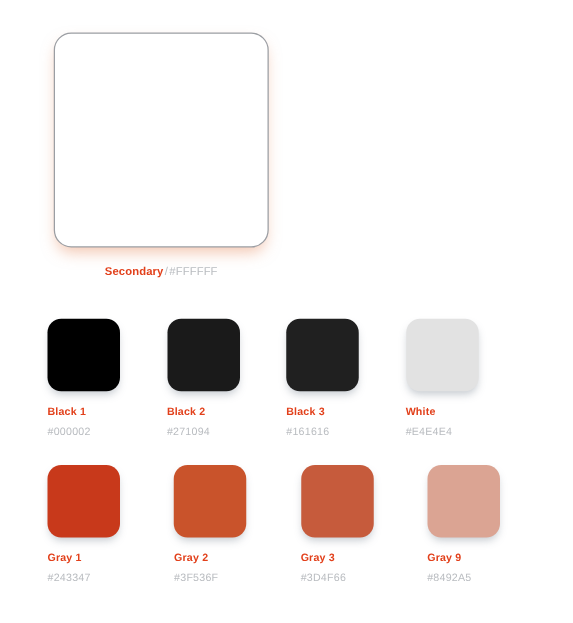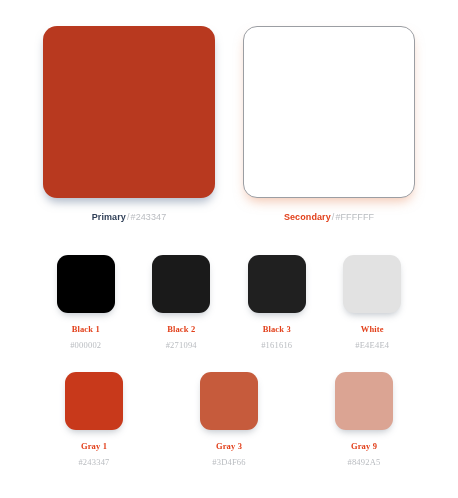--- a/index.html
+++ b/index.html
@@ -78,23 +78,22 @@
     display: flex;
     padding: 0 38px;
     box-sizing: border-box;
   }
   .row-blacks { margin-top: 33px; }
   .row-grays  { margin-top: 22px; gap: 23px; }
 
   .swatch-cell {
     display: flex;
     flex-direction: column;
-    align-items: center;
+    align-items: flex-start;
     flex: 1 1 0;
-    font-family: Liberation Serif, serif;
   }
   .swatch-chip {
     width: 58px;
     height: 58px;
     border-radius: 11px;
     box-shadow: 0 4px 7px -2px rgba(120,130,145,0.45);
   }
   .swatch-name {
     margin-top: 11px;
     font-size: 8.5px;
@@ -111,26 +110,20 @@
     white-space: nowrap;
   }
 </style>
 </head>
 <body>
 
 <div class="palette-page">
 
   <div class="hero-row">
 
-    <div class="hero-cell">
-      <div class="hero-swatch primary"></div>
-      <div class="hero-caption">
-        <span class="name navy">Primary</span><span class="sep">/</span><span class="hex">#243347</span>
-      </div>
-    </div>
 
     <div class="hero-cell">
       <div class="hero-swatch secondary"></div>
       <div class="hero-caption">
         <span class="name brand">Secondary</span><span class="sep">/</span><span class="hex">#FFFFFF</span>
       </div>
     </div>
 
   </div>
 
@@ -163,20 +156,25 @@
   </div>
 
   <div class="swatch-row row-grays">
 
     <div class="swatch-cell">
       <div class="swatch-chip" style="background:#c8391b"></div>
       <div class="swatch-name">Gray 1</div>
       <div class="swatch-hex">#243347</div>
     </div>
 
+    <div class="swatch-cell">
+      <div class="swatch-chip" style="background:#c9532b"></div>
+      <div class="swatch-name">Gray 2</div>
+      <div class="swatch-hex">#3F536F</div>
+    </div>
 
     <div class="swatch-cell">
       <div class="swatch-chip" style="background:#c65b3c"></div>
       <div class="swatch-name">Gray 3</div>
       <div class="swatch-hex">#3D4F66</div>
     </div>
 
 
     <div class="swatch-cell">
       <div class="swatch-chip" style="background:#dba493"></div>

